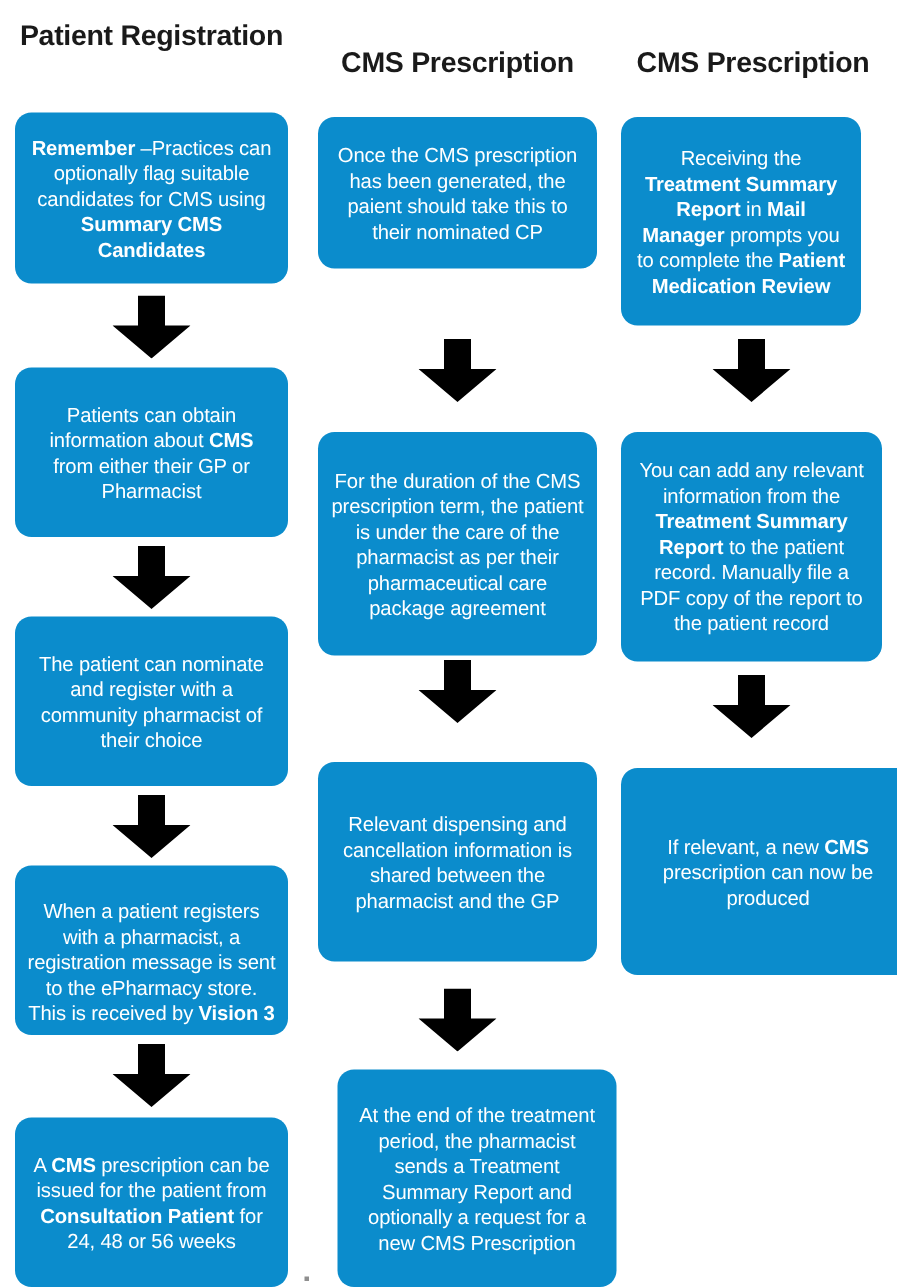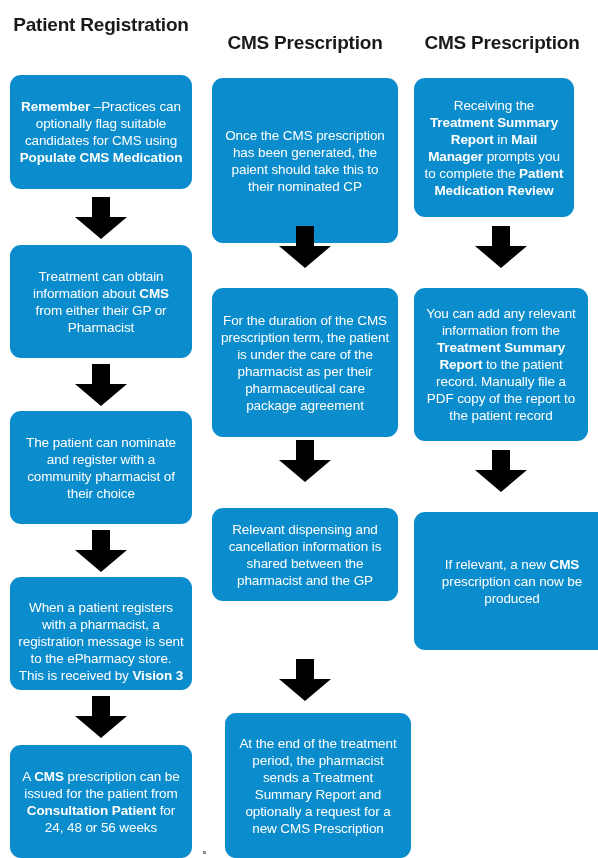--- a/index.html
+++ b/index.html
@@ -69,31 +69,31 @@
     <span>Patient Registration</span>
   </div>
   <div class="col-heading" style="left:212px; top:30px; width:186px;">
     <span>CMS Prescription</span>
   </div>
   <div class="col-heading" style="left:414px; top:30px; width:176px;">
     <span>CMS Prescription</span>
   </div>
 
   <div class="node" style="left:10px; top:75px; width:182px; height:114px;">
-    <div class="txt"><b>Remember </b><span>–Practices can optionally flag suitable candidates for CMS using </span><b>Populate CMS Medication</b></div>
+    <div class="txt"><b>Remember </b><span>–Practices can optionally flag suitable candidates for CMS using </span><b>Summary CMS Candidates</b></div>
   </div>
 
   <div class="arrow" style="left:75px; top:197px; width:52px; height:42px;">
     <svg width="52" height="42" viewBox="0 0 52 42" aria-hidden="true">
       <polygon points="17,0 35,0 35,20 52,20 26,42 0,20 17,20" fill="#000000"></polygon>
     </svg>
   </div>
 
   <div class="node" style="left:10px; top:245px; width:182px; height:113px;">
-    <div class="txt"><span>Treatment can obtain information about </span><b>CMS</b><span> from either their GP or Pharmacist</span></div>
+    <div class="txt"><span>Patients can obtain information about </span><b>CMS</b><span> from either their GP or Pharmacist</span></div>
   </div>
 
   <div class="arrow" style="left:75px; top:364px; width:52px; height:42px;">
     <svg width="52" height="42" viewBox="0 0 52 42" aria-hidden="true">
       <polygon points="17,0 35,0 35,20 52,20 26,42 0,20 17,20" fill="#000000"></polygon>
     </svg>
   </div>
 
   <div class="node" style="left:10px; top:411px; width:182px; height:113px;justify-content:flex-end;">
     <div class="txt"><span>The patient can nominate and register with a community pharmacist of their choice</span></div>
@@ -112,41 +112,41 @@
   <div class="arrow" style="left:75px; top:696px; width:52px; height:42px;">
     <svg width="52" height="42" viewBox="0 0 52 42" aria-hidden="true">
       <polygon points="17,0 35,0 35,20 52,20 26,42 0,20 17,20" fill="#000000"></polygon>
     </svg>
   </div>
 
   <div class="node" style="left:10px; top:745px; width:182px; height:113px;">
     <div class="txt"><span>A </span><b>CMS</b><span> prescription can be issued for the patient from </span><b>Consultation Patient</b><span> for 24, 48 or 56 weeks</span></div>
   </div>
 
-  <div class="node" style="left:212px; top:78px; width:186px; height:165px;">
+  <div class="node" style="left:212px; top:78px; width:186px; height:101px;">
     <div class="txt"><span>Once the CMS prescription has been generated, the paient should take this to their nominated CP</span></div>
   </div>
 
   <div class="arrow" style="left:279px; top:226px; width:52px; height:42px;">
     <svg width="52" height="42" viewBox="0 0 52 42" aria-hidden="true">
       <polygon points="17,0 35,0 35,20 52,20 26,42 0,20 17,20" fill="#000000"></polygon>
     </svg>
   </div>
 
   <div class="node" style="left:212px; top:288px; width:186px; height:149px;">
     <div class="txt"><span>For the duration of the CMS prescription term, the patient is under the care of the pharmacist as per their pharmaceutical care package agreement</span></div>
   </div>
 
   <div class="arrow" style="left:279px; top:440px; width:52px; height:42px;">
     <svg width="52" height="42" viewBox="0 0 52 42" aria-hidden="true">
       <polygon points="17,0 35,0 35,20 52,20 26,42 0,20 17,20" fill="#000000"></polygon>
     </svg>
   </div>
 
-  <div class="node" style="left:212px; top:508px; width:186px; height:93px;">
+  <div class="node" style="left:212px; top:508px; width:186px; height:133px;">
     <div class="txt"><span>Relevant dispensing and cancellation information is shared between the pharmacist and the GP</span></div>
   </div>
 
   <div class="arrow" style="left:279px; top:659px; width:52px; height:42px;">
     <svg width="52" height="42" viewBox="0 0 52 42" aria-hidden="true">
       <polygon points="17,0 35,0 35,20 52,20 26,42 0,20 17,20" fill="#000000"></polygon>
     </svg>
   </div>
 
   <div class="node" style="left:212px; top:713px; width:186px; height:145px;margin-left:13px;">

